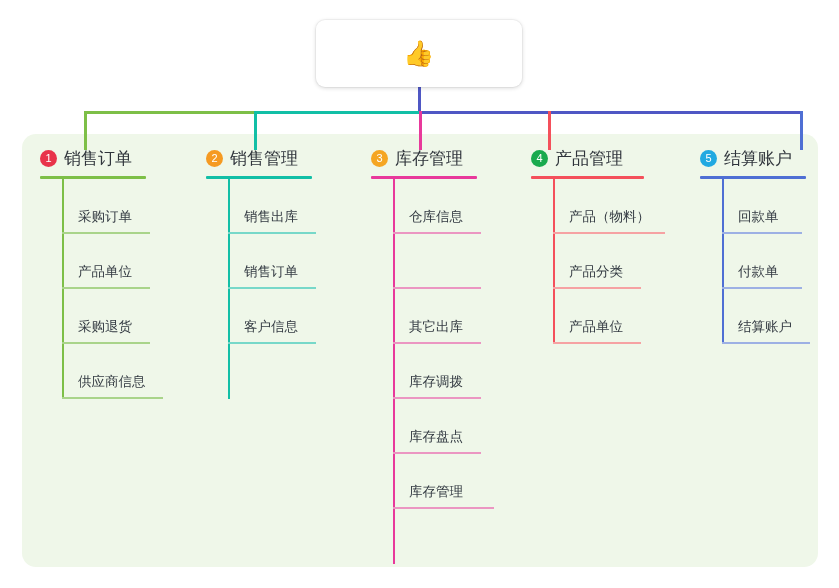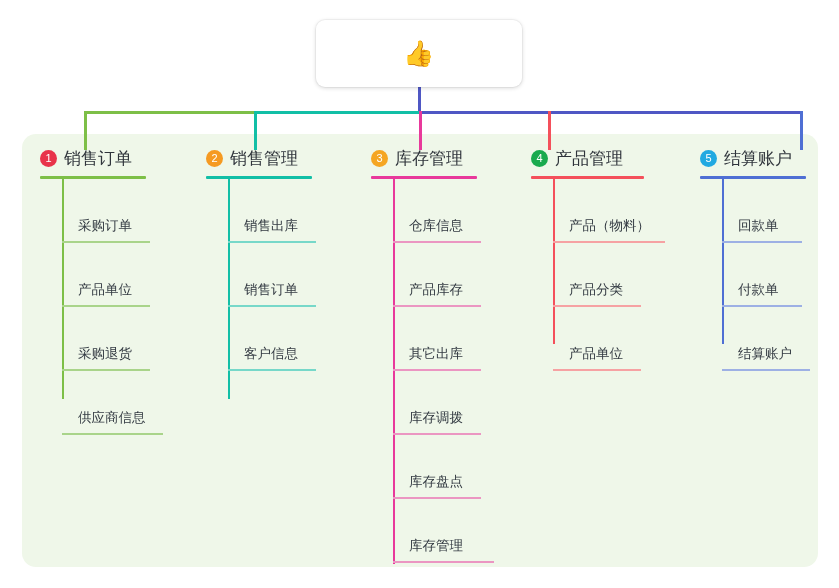--- a/index.html
+++ b/index.html
@@ -45,21 +45,21 @@
     width: 17px; height: 17px; border-radius: 50%;
     color: #fff; font-size: 11px; line-height: 17px;
     text-align: center; flex: 0 0 auto; font-weight: 400;
   }
   .col-title { font-size: 17px; color: #2f343b; white-space: nowrap; }
   .col-rule { margin-top: 6px; height: 3px; border-radius: 1px; }
 
   .items { position: relative; margin-top: 0px; }
   .spine { position: absolute; left: 22px; top: 0; width: 2px; }
   .item {
-    position: relative; height: 64px;
+    position: relative; height: 55px;
     padding-left: 38px;
     display: flex; flex-direction: column; justify-content: flex-end;
   }
   .item-label {
     font-size: 13.5px; color: #333a42; white-space: nowrap;
     padding-bottom: 6px;
   }
   .item-rule { height: 1.6px; margin-left: -16px; }
 </style>
 </head>
@@ -141,21 +141,20 @@
           <span class="col-title">库存管理</span>
         </div>
         <div class="col-rule" style="width: 106px; background: rgb(232, 57, 155);"></div>
         <div class="items">
           <div class="spine" style="background: rgb(232, 57, 155); height: 385px;"></div>
           <div class="item">
             <div class="item-label">仓库信息</div>
             <div class="item-rule" style="width: 88px; background: rgb(235, 150, 194);"></div>
           </div>
           <div class="item">
-            <div class="item-label">产品库存</div>
             <div class="item-rule" style="width: 88px; background: rgb(235, 150, 194);"></div>
           </div>
           <div class="item">
             <div class="item-label">其它出库</div>
             <div class="item-rule" style="width: 88px; background: rgb(235, 150, 194);"></div>
           </div>
           <div class="item">
             <div class="item-label">库存调拨</div>
             <div class="item-rule" style="width: 88px; background: rgb(235, 150, 194);"></div>
           </div>

